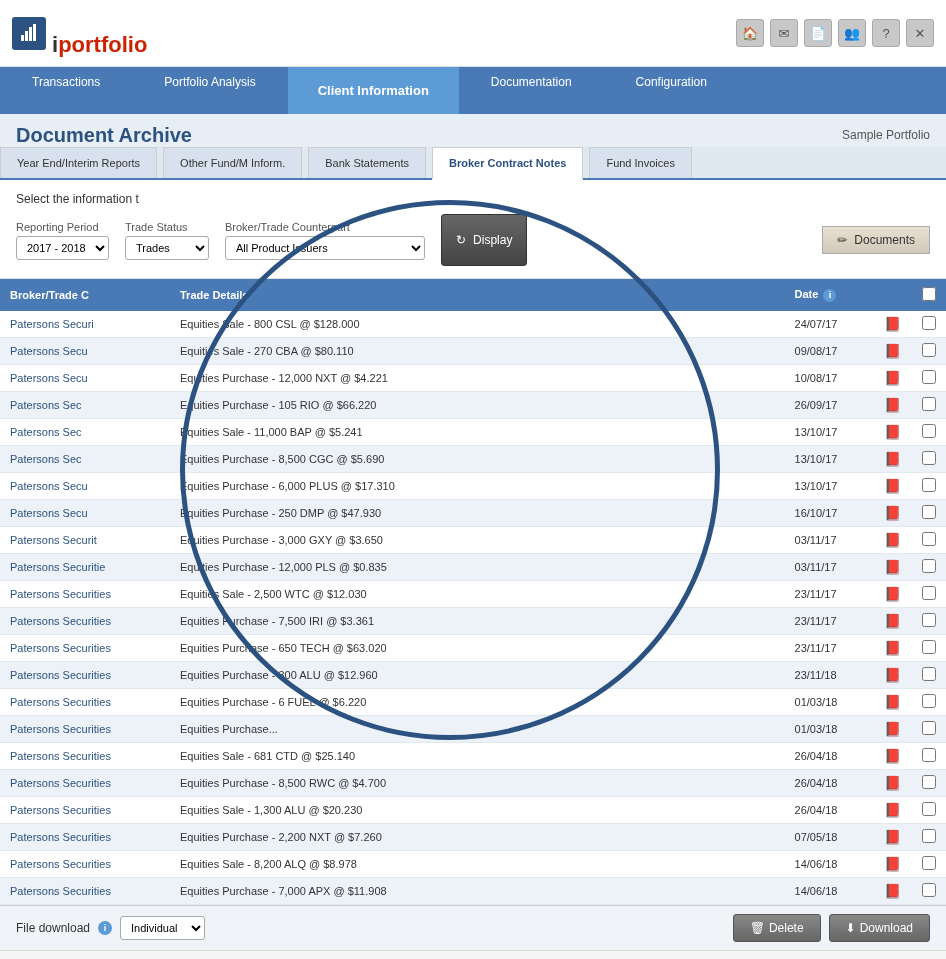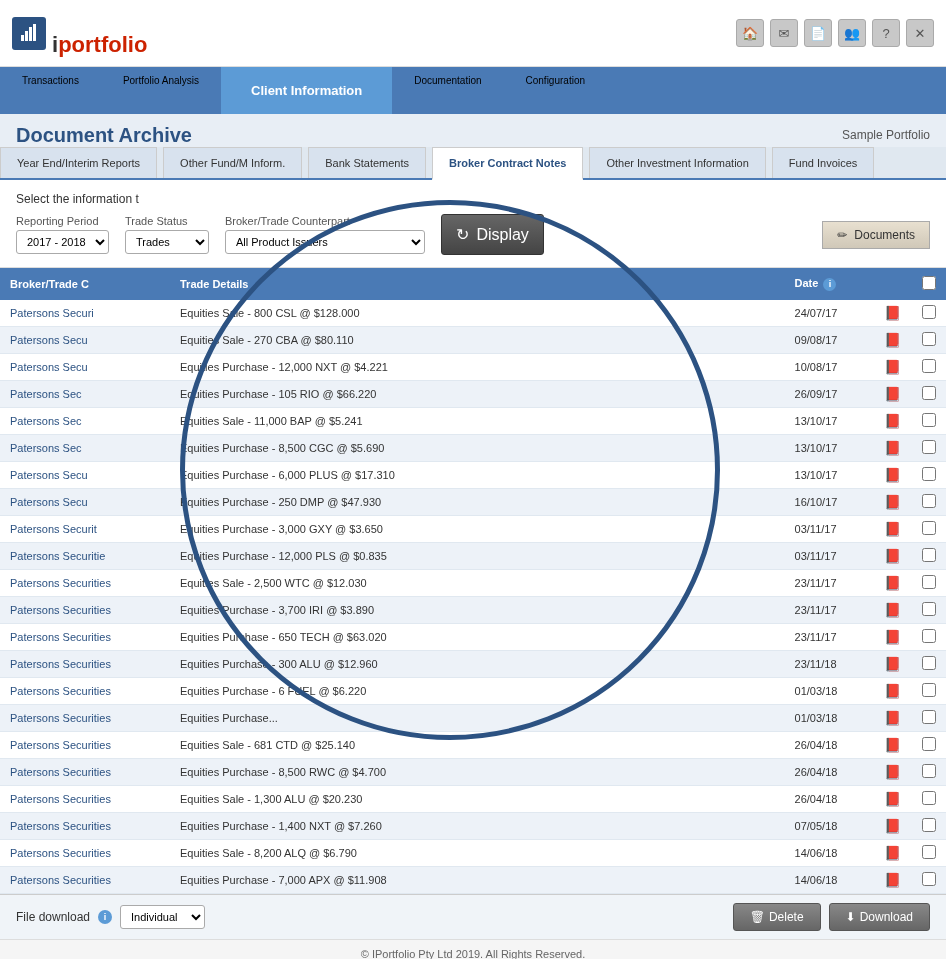--- a/index.html
+++ b/index.html
@@ -9,42 +9,42 @@
     .top-bar { background: #fff; display: flex; align-items: center; justify-content: space-between; padding: 8px 12px; border-bottom: 1px solid #ddd; }
     .logo { display: flex; align-items: center; gap: 6px; }
     .logo-icon { background: #2c5282; color: #fff; font-size: 14px; font-weight: bold; padding: 4px 6px; border-radius: 3px; }
     .logo-text { font-size: 22px; font-weight: bold; color: #cc2200; margin-top: 24px; }
     .logo-text span { color: #333; }
     .top-icons { display: flex; gap: 6px; }
     .top-icon-btn { width: 28px; height: 28px; background: #c8c8c8; border: 1px solid #aaa; border-radius: 3px; display: flex; align-items: center; justify-content: center; cursor: pointer; font-size: 13px; color: #555; }
 
     
     .nav-bar { background: #4a7ab5; display: flex; padding: 0 0; }
-    .nav-item { color: #000000; padding: 8px 22px; font-size: 10px; cursor: pointer; white-space: nowrap; }
+    .nav-item { color: #ffffff; padding: 8px 32px; font-size: 12px; cursor: pointer; white-space: nowrap; }
     .nav-center { background: #5c9bd6; padding: 16px 30px; color: #fff; font-size: 13px; font-weight: bold; }
 
     
     .doc-archive-header { background: #e8eef5; padding: 10px 16px 0; display: flex; justify-content: space-between; align-items: flex-start; }
     .doc-archive-title { font-size: 20px; color: #2c5282; font-weight: bold; }
     .portfolio-name { font-size: 12px; color: #555; padding-top: 4px; }
 
     
     .sub-tabs { display: flex; background: #e0e8f0; border-bottom: 2px solid #4a7ab5; padding: 0 0; margin: 0; }
     .sub-tab { padding: 8px 16px; font-size: 11px; text-align: center; color: #333; cursor: pointer; border: 1px solid #ccc; border-bottom: none; background: #d8e2ee; margin-right: 6px; line-height: 1.3; }
     .sub-tab.active { background: #fff; color: #2c5282; font-weight: bold; border-bottom: 2px solid #fff; margin-bottom: -2px; }
 
     
     .filters-area { background: #fff; padding: 12px 16px; border-bottom: 1px solid #ddd; }
     .filters-title { font-size: 12px; color: #333; margin-bottom: 8px; }
     .filters-row { display: flex; align-items: center; gap: 16px; flex-wrap: wrap; }
     .filter-group { display: flex; flex-direction: column; gap: 3px; }
     .filter-label { font-size: 11px; color: #555; }
     .filter-select { padding: 4px 6px; border: 1px solid #aaa; border-radius: 3px; font-size: 11px; background: #fff; }
     .filter-select-wide { width: 200px; }
-    .display-btn { background: linear-gradient(to bottom, #666, #444); color: #fff; border: 1px solid #333; padding: 10px 14px; border-radius: 3px; cursor: pointer; font-size: 16px; display: flex; align-items: center; gap: 4px; }
+    .display-btn { background: linear-gradient(to bottom, #666, #444); color: #fff; border: 1px solid #333; padding: 18px 14px; border-radius: 3px; cursor: pointer; font-size: 12px; display: flex; align-items: center; gap: 4px; }
     .documents-btn { background: linear-gradient(to bottom, #e8e0d0, #d0c8b8); color: #333; border: 1px solid #aaa; padding: 6px 14px; border-radius: 0; cursor: pointer; font-size: 12px; display: flex; align-items: center; gap: 4px; margin-left: auto; }
 
     
     .table-wrapper { background: #4c1d95; margin: 0; overflow: auto; }
     table { width: 100%; border-collapse: collapse; font-size: 11px; }
     thead tr { background: #4a7ab5; color: #fff; }
     thead th { padding: 8px 10px; text-align: left; font-size: 11px; font-weight: bold; white-space: nowrap; }
     thead th:last-child { width: 24px; }
     tbody tr { border-bottom: 1px solid #e0e8f0; padding-left: 44px; }
     tbody tr:nth-child(even) { background: #edf2f8; }
@@ -132,21 +132,20 @@
   <div class="doc-archive-header">
     <span class="doc-archive-title">Document Archive</span>
     <span class="portfolio-name">Sample Portfolio</span>
   </div>
 
   <div class="sub-tabs">
     <div class="sub-tab">Year End/Interim Reports</div>
     <div class="sub-tab">Other Fund/M Inform.</div>
     <div class="sub-tab">Bank Statements</div>
     <div class="sub-tab active">Broker Contract Notes</div>
-    <div class="sub-tab">Other Investment Information</div>
     <div class="sub-tab">Fund Invoices</div>
   </div>
 
   <div class="filters-area">
     <div class="filters-title">Select the information t</div>
     <div class="filters-row">
       <div class="filter-group">
         <span class="filter-label">Reporting Period</span>
         <select class="filter-select">
           <option>2017 - 2018</option>
@@ -262,21 +261,21 @@
     </tr>
           <tr>
       <td class="col-broker">Patersons Securities</td>
       <td class="col-trade">Equities Sale - 2,500 WTC @ $12.030</td>
       <td class="col-date">23/11/17</td>
       <td class="col-pdf"><span class="pdf-icon">📕</span></td>
       <td class="col-check"><input type="checkbox" class="row-checkbox" style=""></td>
     </tr>
           <tr>
       <td class="col-broker">Patersons Securities</td>
-      <td class="col-trade">Equities Purchase - 3,700 IRI @ $3.890</td>
+      <td class="col-trade">Equities Purchase - 7,500 IRI @ $3.361</td>
       <td class="col-date">23/11/17</td>
       <td class="col-pdf"><span class="pdf-icon">📕</span></td>
       <td class="col-check"><input type="checkbox" class="row-checkbox" style=""></td>
     </tr>
           <tr>
       <td class="col-broker">Patersons Securities</td>
       <td class="col-trade">Equities Purchase - 650 TECH @ $63.020</td>
       <td class="col-date">23/11/17</td>
       <td class="col-pdf"><span class="pdf-icon">📕</span></td>
       <td class="col-check"><input type="checkbox" class="row-checkbox" style=""></td>
@@ -318,28 +317,28 @@
     </tr>
           <tr>
       <td class="col-broker">Patersons Securities</td>
       <td class="col-trade">Equities Sale - 1,300 ALU @ $20.230</td>
       <td class="col-date">26/04/18</td>
       <td class="col-pdf"><span class="pdf-icon">📕</span></td>
       <td class="col-check"><input type="checkbox" class="row-checkbox" style=""></td>
     </tr>
           <tr>
       <td class="col-broker">Patersons Securities</td>
-      <td class="col-trade">Equities Purchase - 1,400 NXT @ $7.260</td>
+      <td class="col-trade">Equities Purchase - 2,200 NXT @ $7.260</td>
       <td class="col-date">07/05/18</td>
       <td class="col-pdf"><span class="pdf-icon">📕</span></td>
       <td class="col-check"><input type="checkbox" class="row-checkbox" style=""></td>
     </tr>
           <tr>
       <td class="col-broker">Patersons Securities</td>
-      <td class="col-trade">Equities Sale - 8,200 ALQ @ $6.790</td>
+      <td class="col-trade">Equities Sale - 8,200 ALQ @ $8.978</td>
       <td class="col-date">14/06/18</td>
       <td class="col-pdf"><span class="pdf-icon">📕</span></td>
       <td class="col-check"><input type="checkbox" class="row-checkbox" style=""></td>
     </tr>
           <tr>
       <td class="col-broker">Patersons Securities</td>
       <td class="col-trade">Equities Purchase - 7,000 APX @ $11.908</td>
       <td class="col-date">14/06/18</td>
       <td class="col-pdf"><span class="pdf-icon">📕</span></td>
       <td class="col-check"><input type="checkbox" class="row-checkbox" style=""></td>

